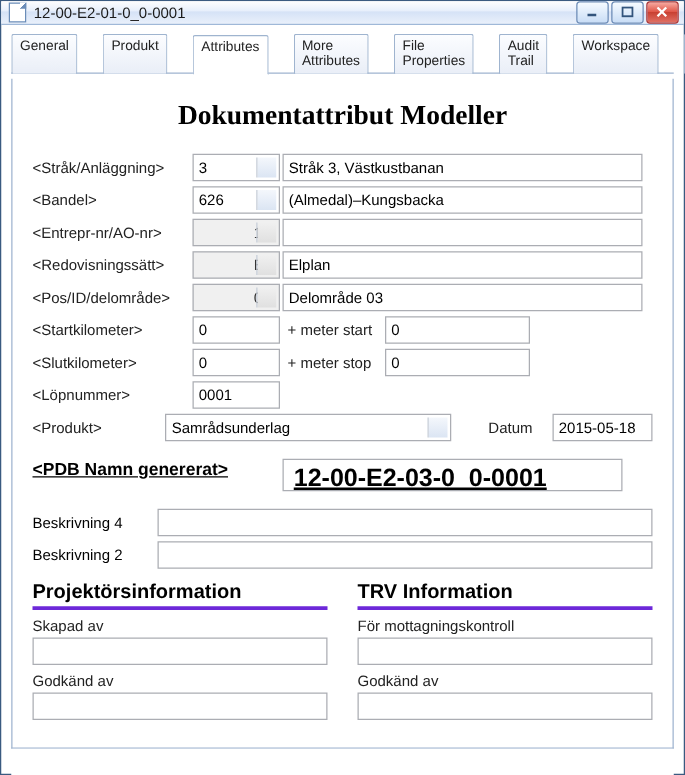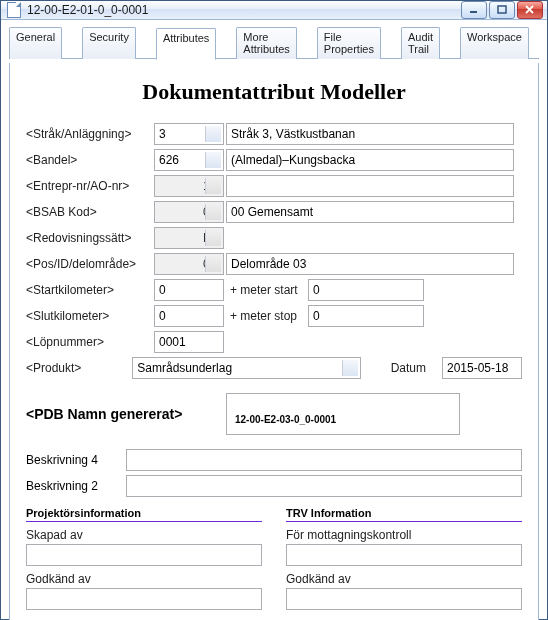--- a/index.html
+++ b/index.html
@@ -151,41 +151,42 @@
   .combo.disabled { background: #f0f0f0; color: #333; cursor: default; padding-left: 48px; }
   .combo.disabled::after { background: linear-gradient(#f0f0f0,#e0e0e0); }
   .combo.disabled .arrow { border-top-color: #9a9a9a; }
   .txt.desc { width: 288px; margin-left: 2px; }
   .txt.short { width: 116px; }
   .txt.med { width: 70px; }
   .inl-lbl { margin-left: 6px; margin-right: 6px; color: #222; width: 72px; }
   .datum-lbl { margin-left: 30px; margin-right: 16px; color: #222; }
   .gen-row {
     display: flex;
-    align-items: center;
+    align-items: flex-start;
     margin: 14px 0 14px 0;
+    text-decoration: underline;
   }
   .gen-label { font-weight: bold; font-size: 14px; width: 200px; }
   .gen-box {
     border: 1px solid #abadb3;
-    padding: 20px 8px;
+    padding: 4px 8px;
     font-weight: bold;
-    font-size: 10px;
-    width: 234px;
+    font-size: 20px;
+    width: 272px;
     height: 26px;
   }
   .two-col {
     display: flex;
     gap: 24px;
     margin-top: 6px;
   }
   .col { flex: 1; }
   .col h3 {
-    font-size: 11px; font-weight: bold; margin: 4px 0 6px 0;
-    border-bottom: 1px solid #6d28d9;
+    font-size: 16px; font-weight: bold; margin: 4px 0 6px 0;
+    border-bottom: 3px solid #6d28d9;
     padding-bottom: 2px;
   }
   .col .sub { font-size: 12px; margin-bottom: 2px; color: #222; }
   .col .txt { width: 100%; margin-bottom: 6px; }
   .footer {
     height: 40px;
     border-top: 0;
     padding: 6px 10px;
     display: flex;
     align-items: center;
@@ -220,21 +221,21 @@
             <line x1="1" y1="1" x2="8" y2="8" stroke="#fff" stroke-width="1.8"></line>
             <line x1="8" y1="1" x2="1" y2="8" stroke="#fff" stroke-width="1.8"></line>
           </svg>
       </div>
     </div>
   </div>
 
   <div class="client">
     <div class="tabstrip">
       <div class="tab">General</div>
-      <div class="tab">Security</div>
+      <div class="tab">Produkt</div>
       <div class="tab active">Attributes</div>
       <div class="tab">More Attributes</div>
       <div class="tab">File Properties</div>
       <div class="tab">Audit Trail</div>
       <div class="tab">Workspace</div>
       <div class="tab">Components</div>
     </div>
 
     <div class="tabcontent">
       <h1 class="main-title">Dokumentattribut Modeller</h1>
@@ -257,33 +258,26 @@
       </div>
       <div class="row">
         <div class="lbl">&lt;Entrepr-nr/AO-nr&gt;</div>
         <div class="combo disabled">
             <span>12</span>
             <span class="arrow"></span>
           </div>
         <input class="txt desc" value="" style="">
       </div>
       <div class="row">
-        <div class="lbl">&lt;BSAB Kod&gt;</div>
-        <div class="combo disabled">
-            <span>00</span>
-            <span class="arrow"></span>
-          </div>
-        <input class="txt desc" value="00 Gemensamt" style="">
-      </div>
-      <div class="row">
         <div class="lbl">&lt;Redovisningssätt&gt;</div>
         <div class="combo disabled">
             <span>E2</span>
             <span class="arrow"></span>
           </div>
+        <input class="txt desc" value="Elplan" style="">
       </div>
       <div class="row">
         <div class="lbl">&lt;Pos/ID/delområde&gt;</div>
         <div class="combo disabled">
             <span>03</span>
             <span class="arrow"></span>
           </div>
         <input class="txt desc" value="Delområde 03" style="">
       </div>
       <div class="row">

